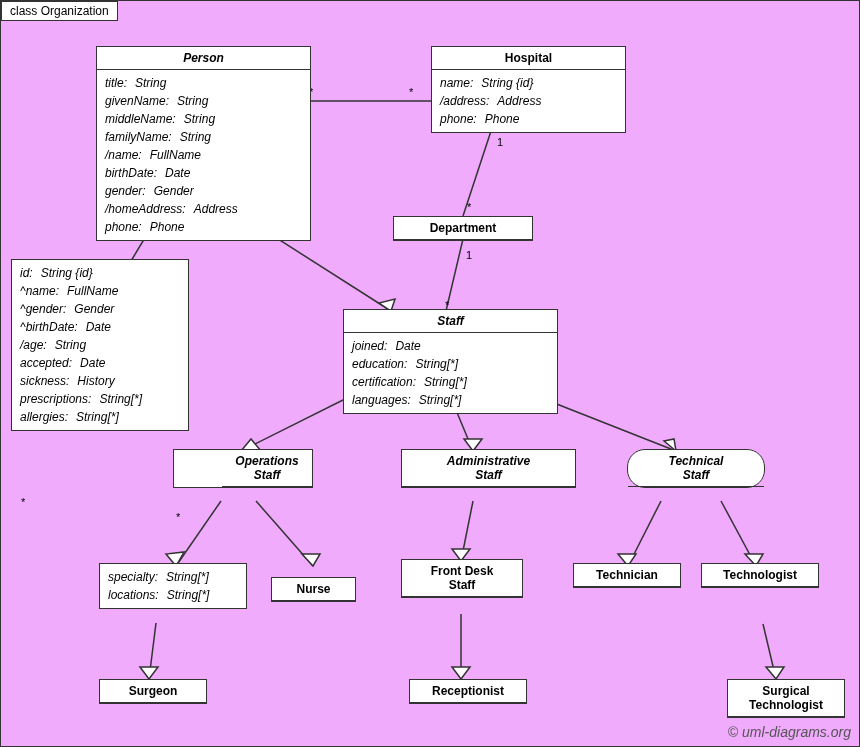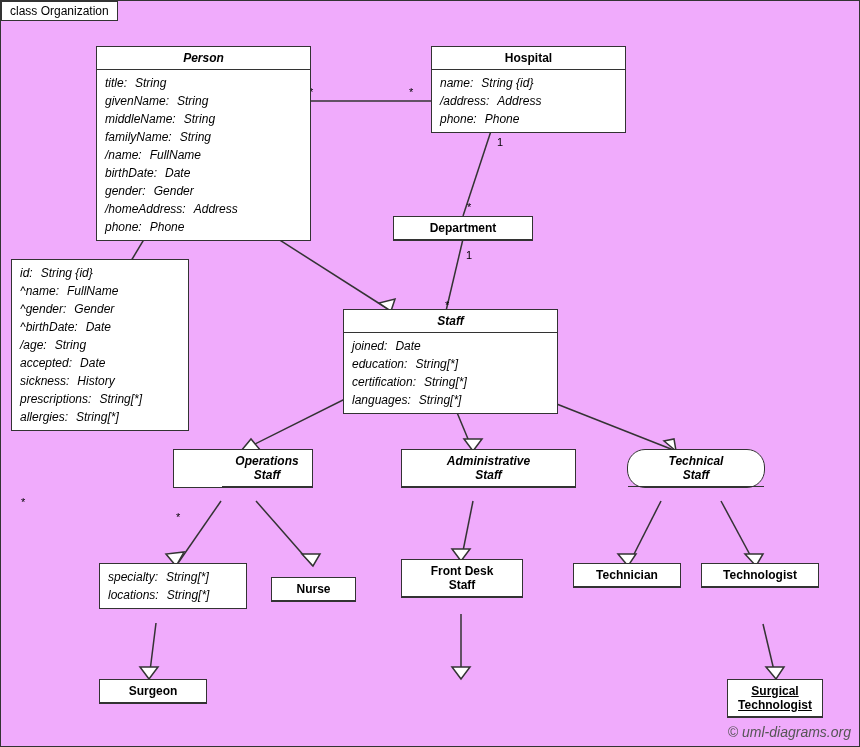--- a/index.html
+++ b/index.html
@@ -307,20 +307,23 @@
   </div>
 
   <div class="uml-box" style="left:700px; top:562px; width:118px;">
     <div class="uml-box-title">Technologist</div>
   </div>
 
   <div class="uml-box" style="left:98px; top:678px; width:108px;">
     <div class="uml-box-title">Surgeon</div>
   </div>
 
-
-  <div class="uml-box" style="left:726px; top:678px; width:96px; text-align:center;text-decoration:underline;">
+  <div class="uml-box" style="left:408px; top:678px; width:118px;">
+    <div class="uml-box-title">Receptionist</div>
+  </div>
+
+  <div class="uml-box" style="left:726px; top:678px; width:118px; text-align:center;">
     <div class="uml-box-title" style="white-space:pre-line;">Surgical
 Technologist</div>
   </div>
 
   <div class="copyright">© uml-diagrams.org</div>
 </div>
 
 </body></html>

